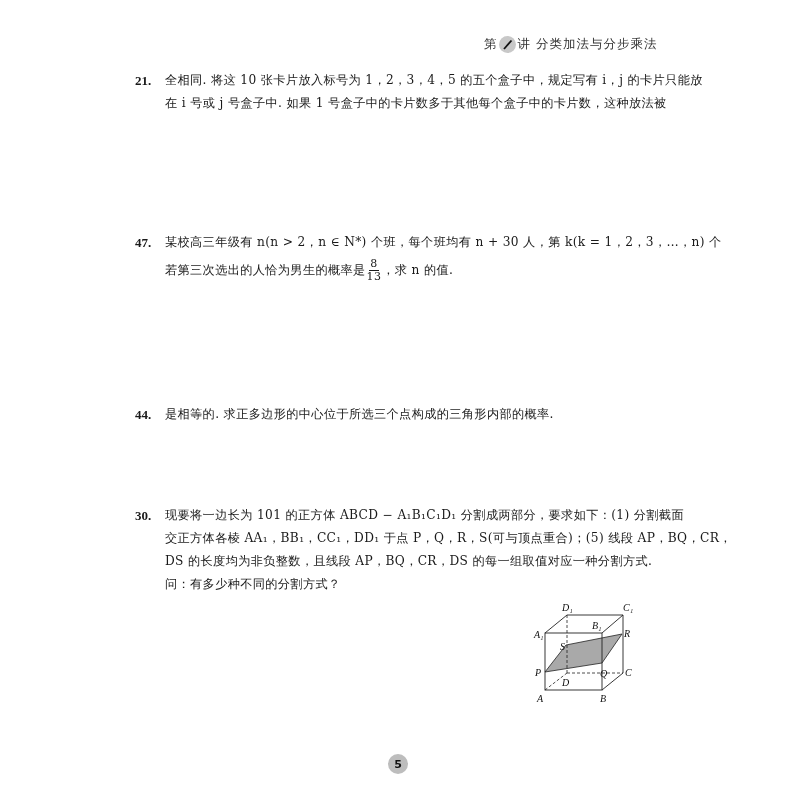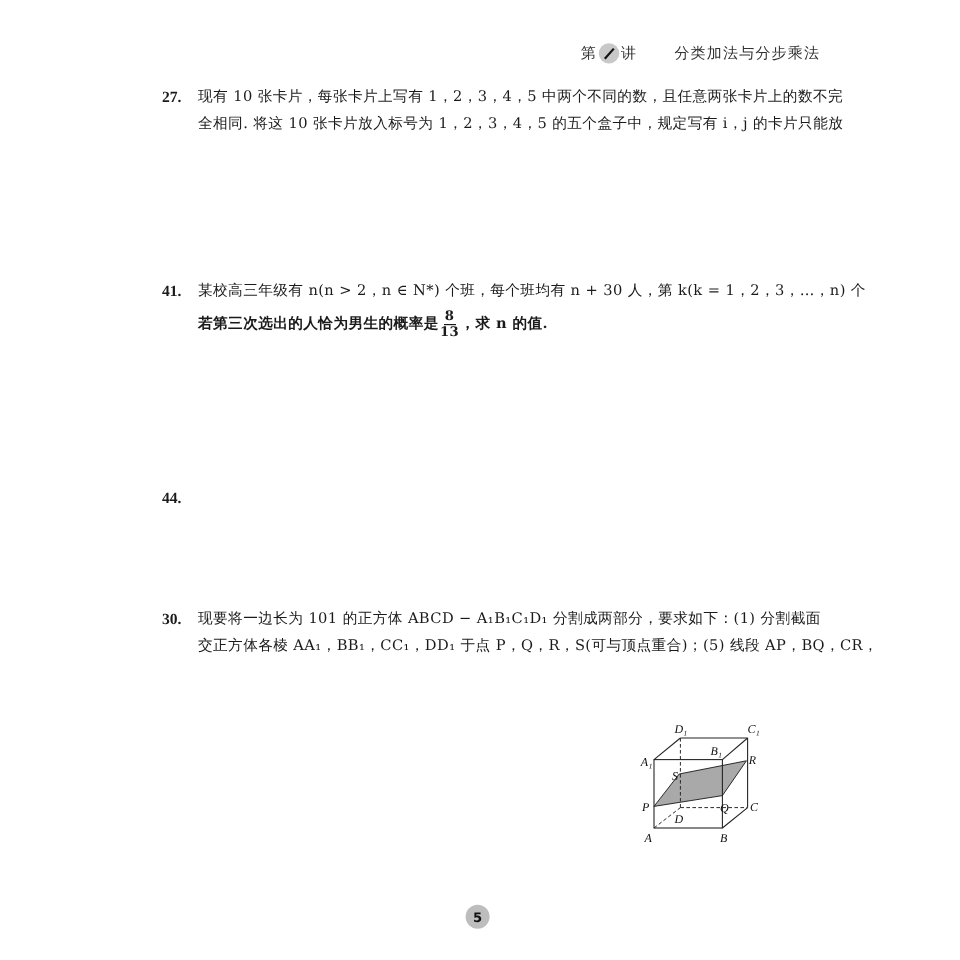--- a/index.html
+++ b/index.html
@@ -9,21 +9,21 @@
     }
     .header {
       position: absolute; top: 36px; left: 484px;
       font-family: "DejaVu Sans", "Liberation Sans", sans-serif;
       font-size: 12.5px; color: #333; display: flex; align-items: center; white-space: nowrap;
     }
     .header .lesson-badge {
       width: 17px; height: 17px; border-radius: 50%; background: #c8c8c8;
       display: inline-flex; align-items: center; justify-content: center; margin: 0 2px;
     }
-    .header .chapter-title { margin-left: 32px; letter-spacing: 1px; text-align: right; }
+    .header .chapter-title { margin-left: 6px; letter-spacing: 1px; text-align: right; }
     .problem { position: absolute; left: 135px; width: 440px; font-size: 12.2px; line-height: 23px; }
     .problem .num {
       position: absolute; left: 0; top: 0; font-weight: bold;
       font-family: "Liberation Serif", "DejaVu Serif", serif; font-size: 13px;
     }
     .problem .line { padding-left: 30px; white-space: nowrap; letter-spacing: 0.35px; }
     .frac { display: inline-flex; flex-direction: column; align-items: center; vertical-align: middle; font-size: 11px; line-height: 12px; margin: 0 1px; }
     .frac .top { border-bottom: 1px solid #1a1a1a; padding: 0 1px; }
     .diagram { position: absolute; left: 520px; top: 596px; width: 130px; height: 116px; }
     .page-num {
@@ -40,44 +40,47 @@
   <span class="lesson-badge">
     <svg width="11" height="11" viewBox="0 0 11 11">
       <line x1="2" y1="10" x2="9.5" y2="1.5" stroke="#111" stroke-width="1.8"></line>
     </svg>
   </span>
   <span>讲</span>
   <span class="chapter-title">分类加法与分步乘法</span>
 </div>
 
 <div class="problem" style="top:69px;">
-  <span class="num">27.</span>
-  <div class="line">现有 10 张卡片，每张卡片上写有 1，2，3，4，5 中两个不同的数，且任意两张卡片上的数不完</div>
+  <span class="num">21.</span>
   <div class="line">全相同. 将这 10 张卡片放入标号为 1，2，3，4，5 的五个盒子中，规定写有 i，j 的卡片只能放</div>
+  <div class="line">在 i 号或 j 号盒子中. 如果 1 号盒子中的卡片数多于其他每个盒子中的卡片数，这种放法被</div>
 </div>
 
 <div class="problem" style="top:231px;">
-  <span class="num">41.</span>
+  <span class="num">47.</span>
   <div class="line">某校高三年级有 n(n &gt; 2，n ∈ N*) 个班，每个班均有 n + 30 人，第 k(k = 1，2，3，…，n) 个</div>
-  <div class="line" style="margin-top:4px;font-weight:bold;">
+  <div class="line" style="margin-top:4px;">
     <span>若第三次选出的人恰为男生的概率是</span><span class="frac">
         <span class="top">8</span>
         <span>13</span>
       </span><span>，求 n 的值.</span>
   </div>
 </div>
 
 <div class="problem" style="top:403px;">
   <span class="num">44.</span>
+  <div class="line">是相等的. 求正多边形的中心位于所选三个点构成的三角形内部的概率.</div>
 </div>
 
 <div class="problem" style="top:504px;">
   <span class="num">30.</span>
   <div class="line">现要将一边长为 101 的正方体 ABCD − A₁B₁C₁D₁ 分割成两部分，要求如下：(1) 分割截面</div>
   <div class="line">交正方体各棱 AA₁，BB₁，CC₁，DD₁ 于点 P，Q，R，S(可与顶点重合)；(5) 线段 AP，BQ，CR，</div>
+  <div class="line">DS 的长度均为非负整数，且线段 AP，BQ，CR，DS 的每一组取值对应一种分割方式.</div>
+  <div class="line">问：有多少种不同的分割方式？</div>
 </div>
 
 <svg class="diagram" viewBox="0 0 130 116" font-family="Liberation Serif, DejaVu Serif, serif" font-style="italic" font-size="10">
 
   <polygon points="25,76 82,67 102,38 46,49" fill="#a9a9a9" stroke="#222" stroke-width="0.8"></polygon>
 
   <g stroke="#222" stroke-width="0.8" stroke-dasharray="3,2" fill="none">
     <line x1="47" y1="19" x2="47" y2="77"></line>
     <line x1="47" y1="77" x2="103" y2="77"></line>
     <line x1="25" y1="94" x2="47" y2="77"></line>

